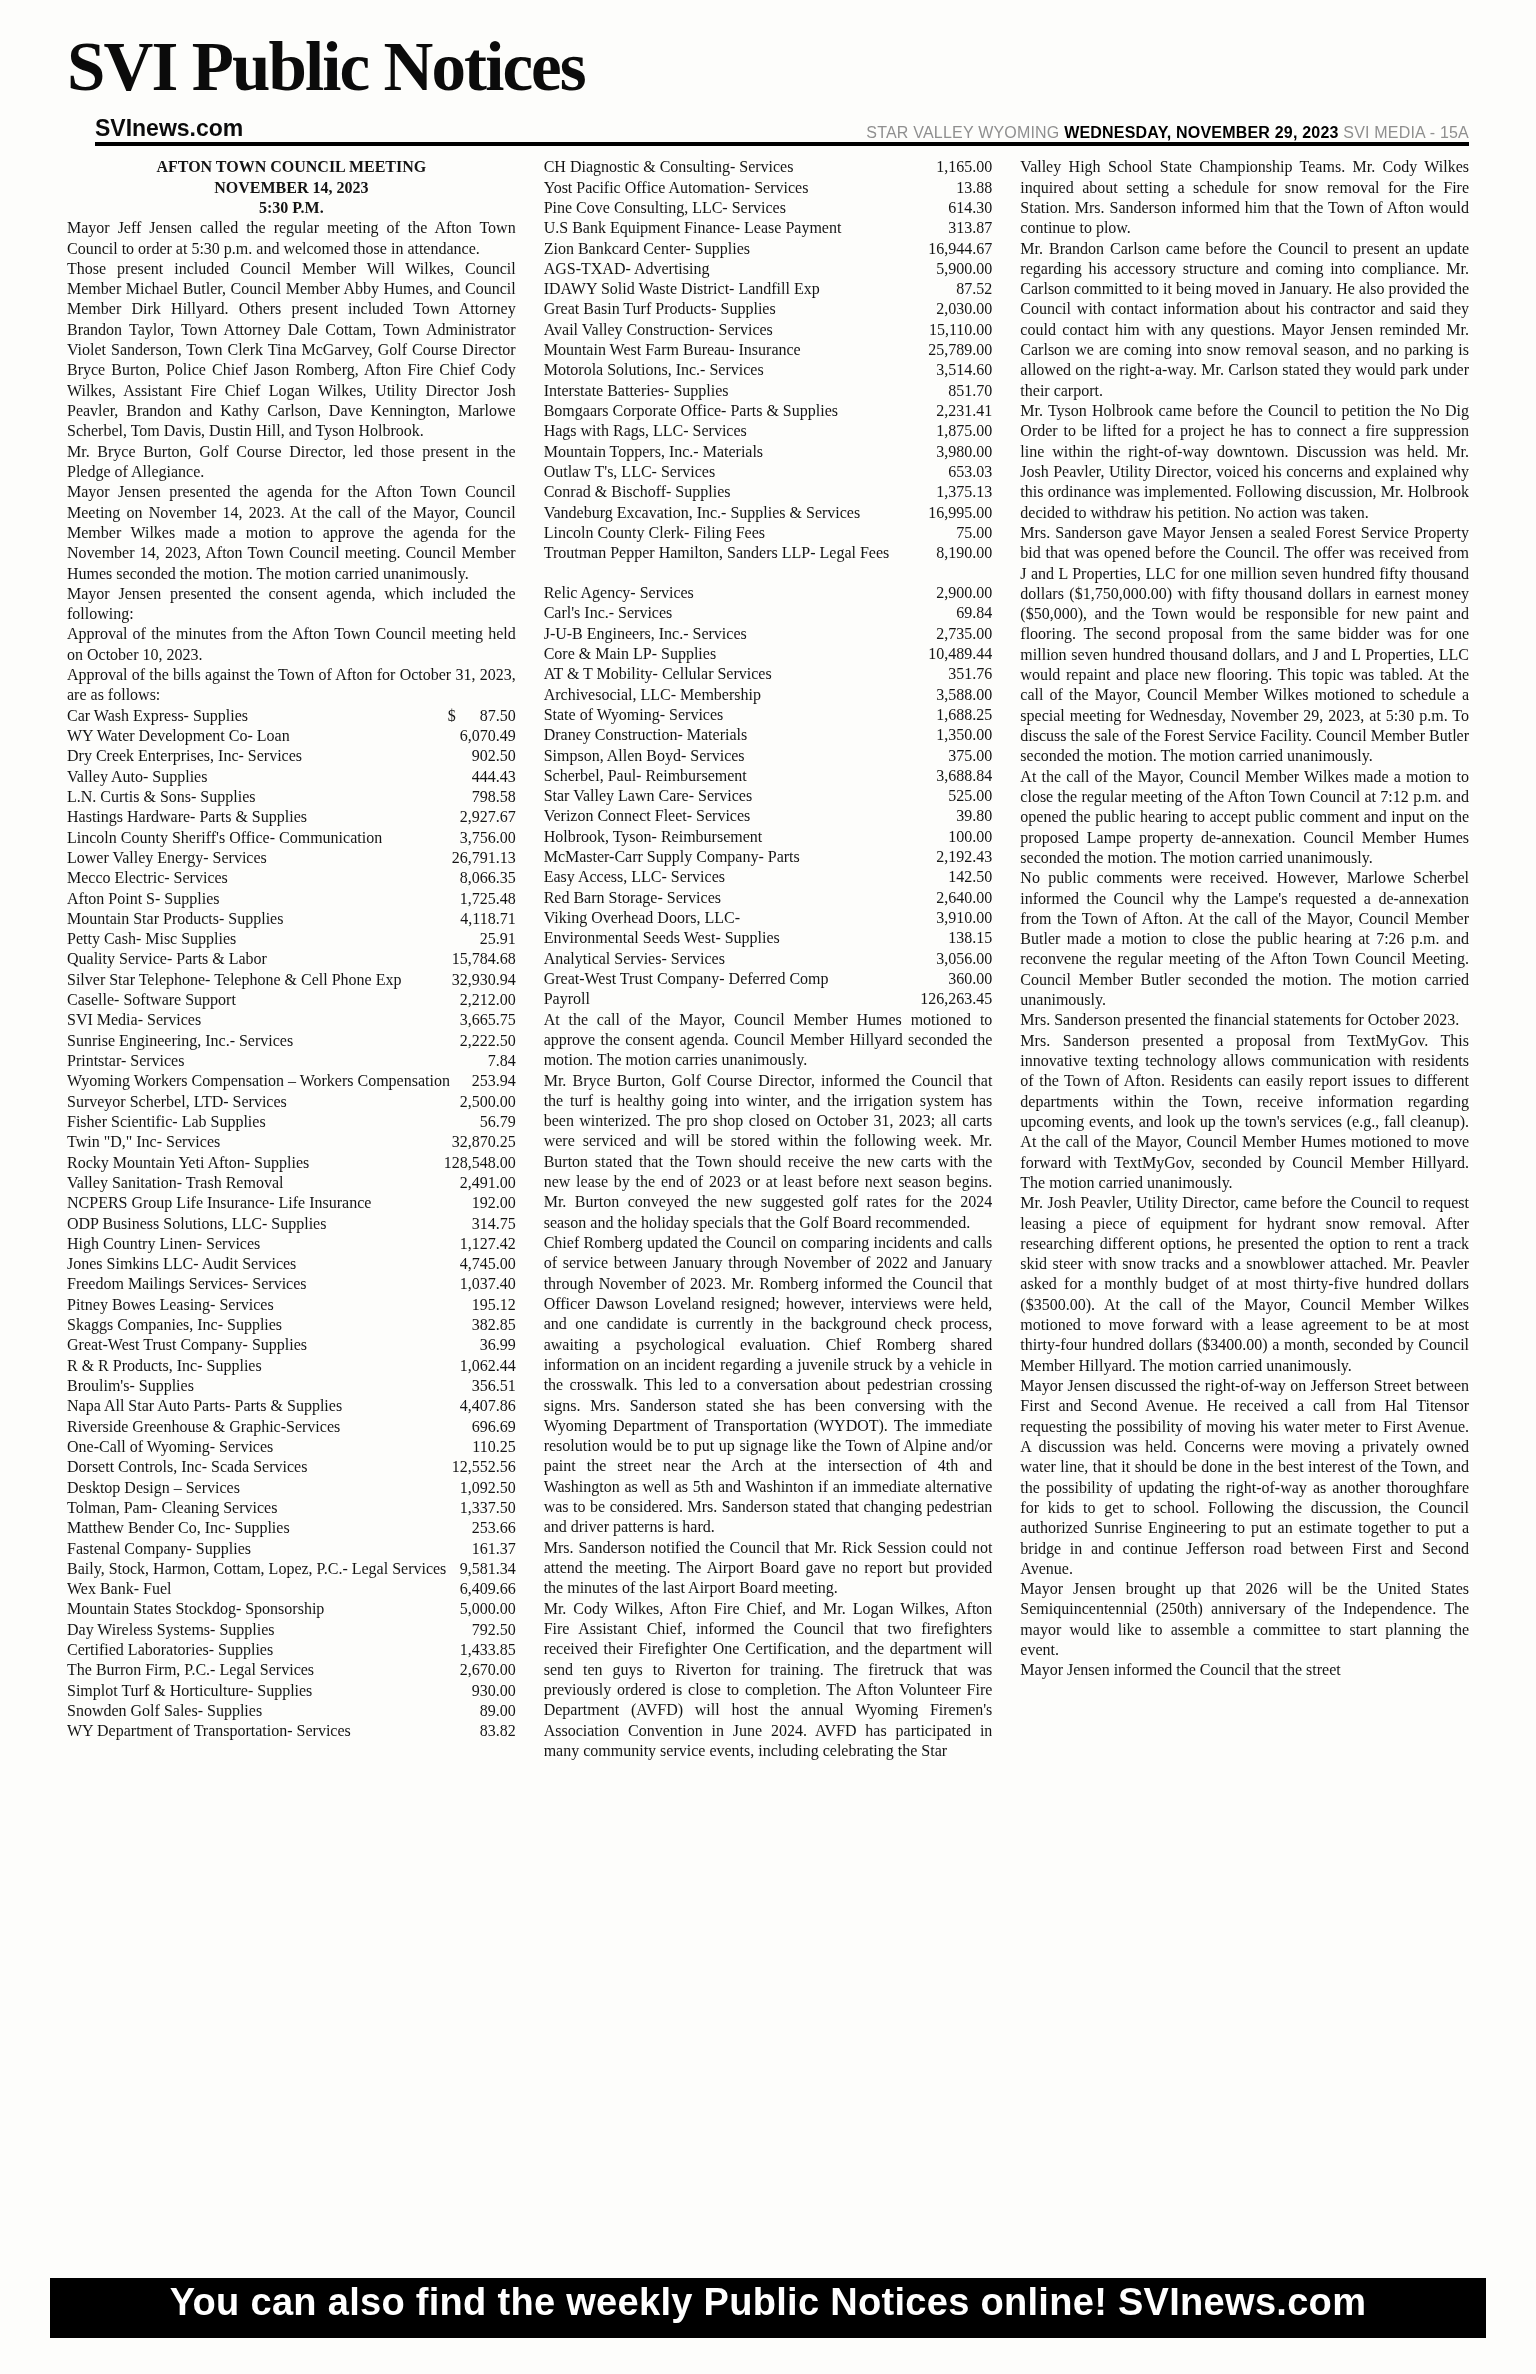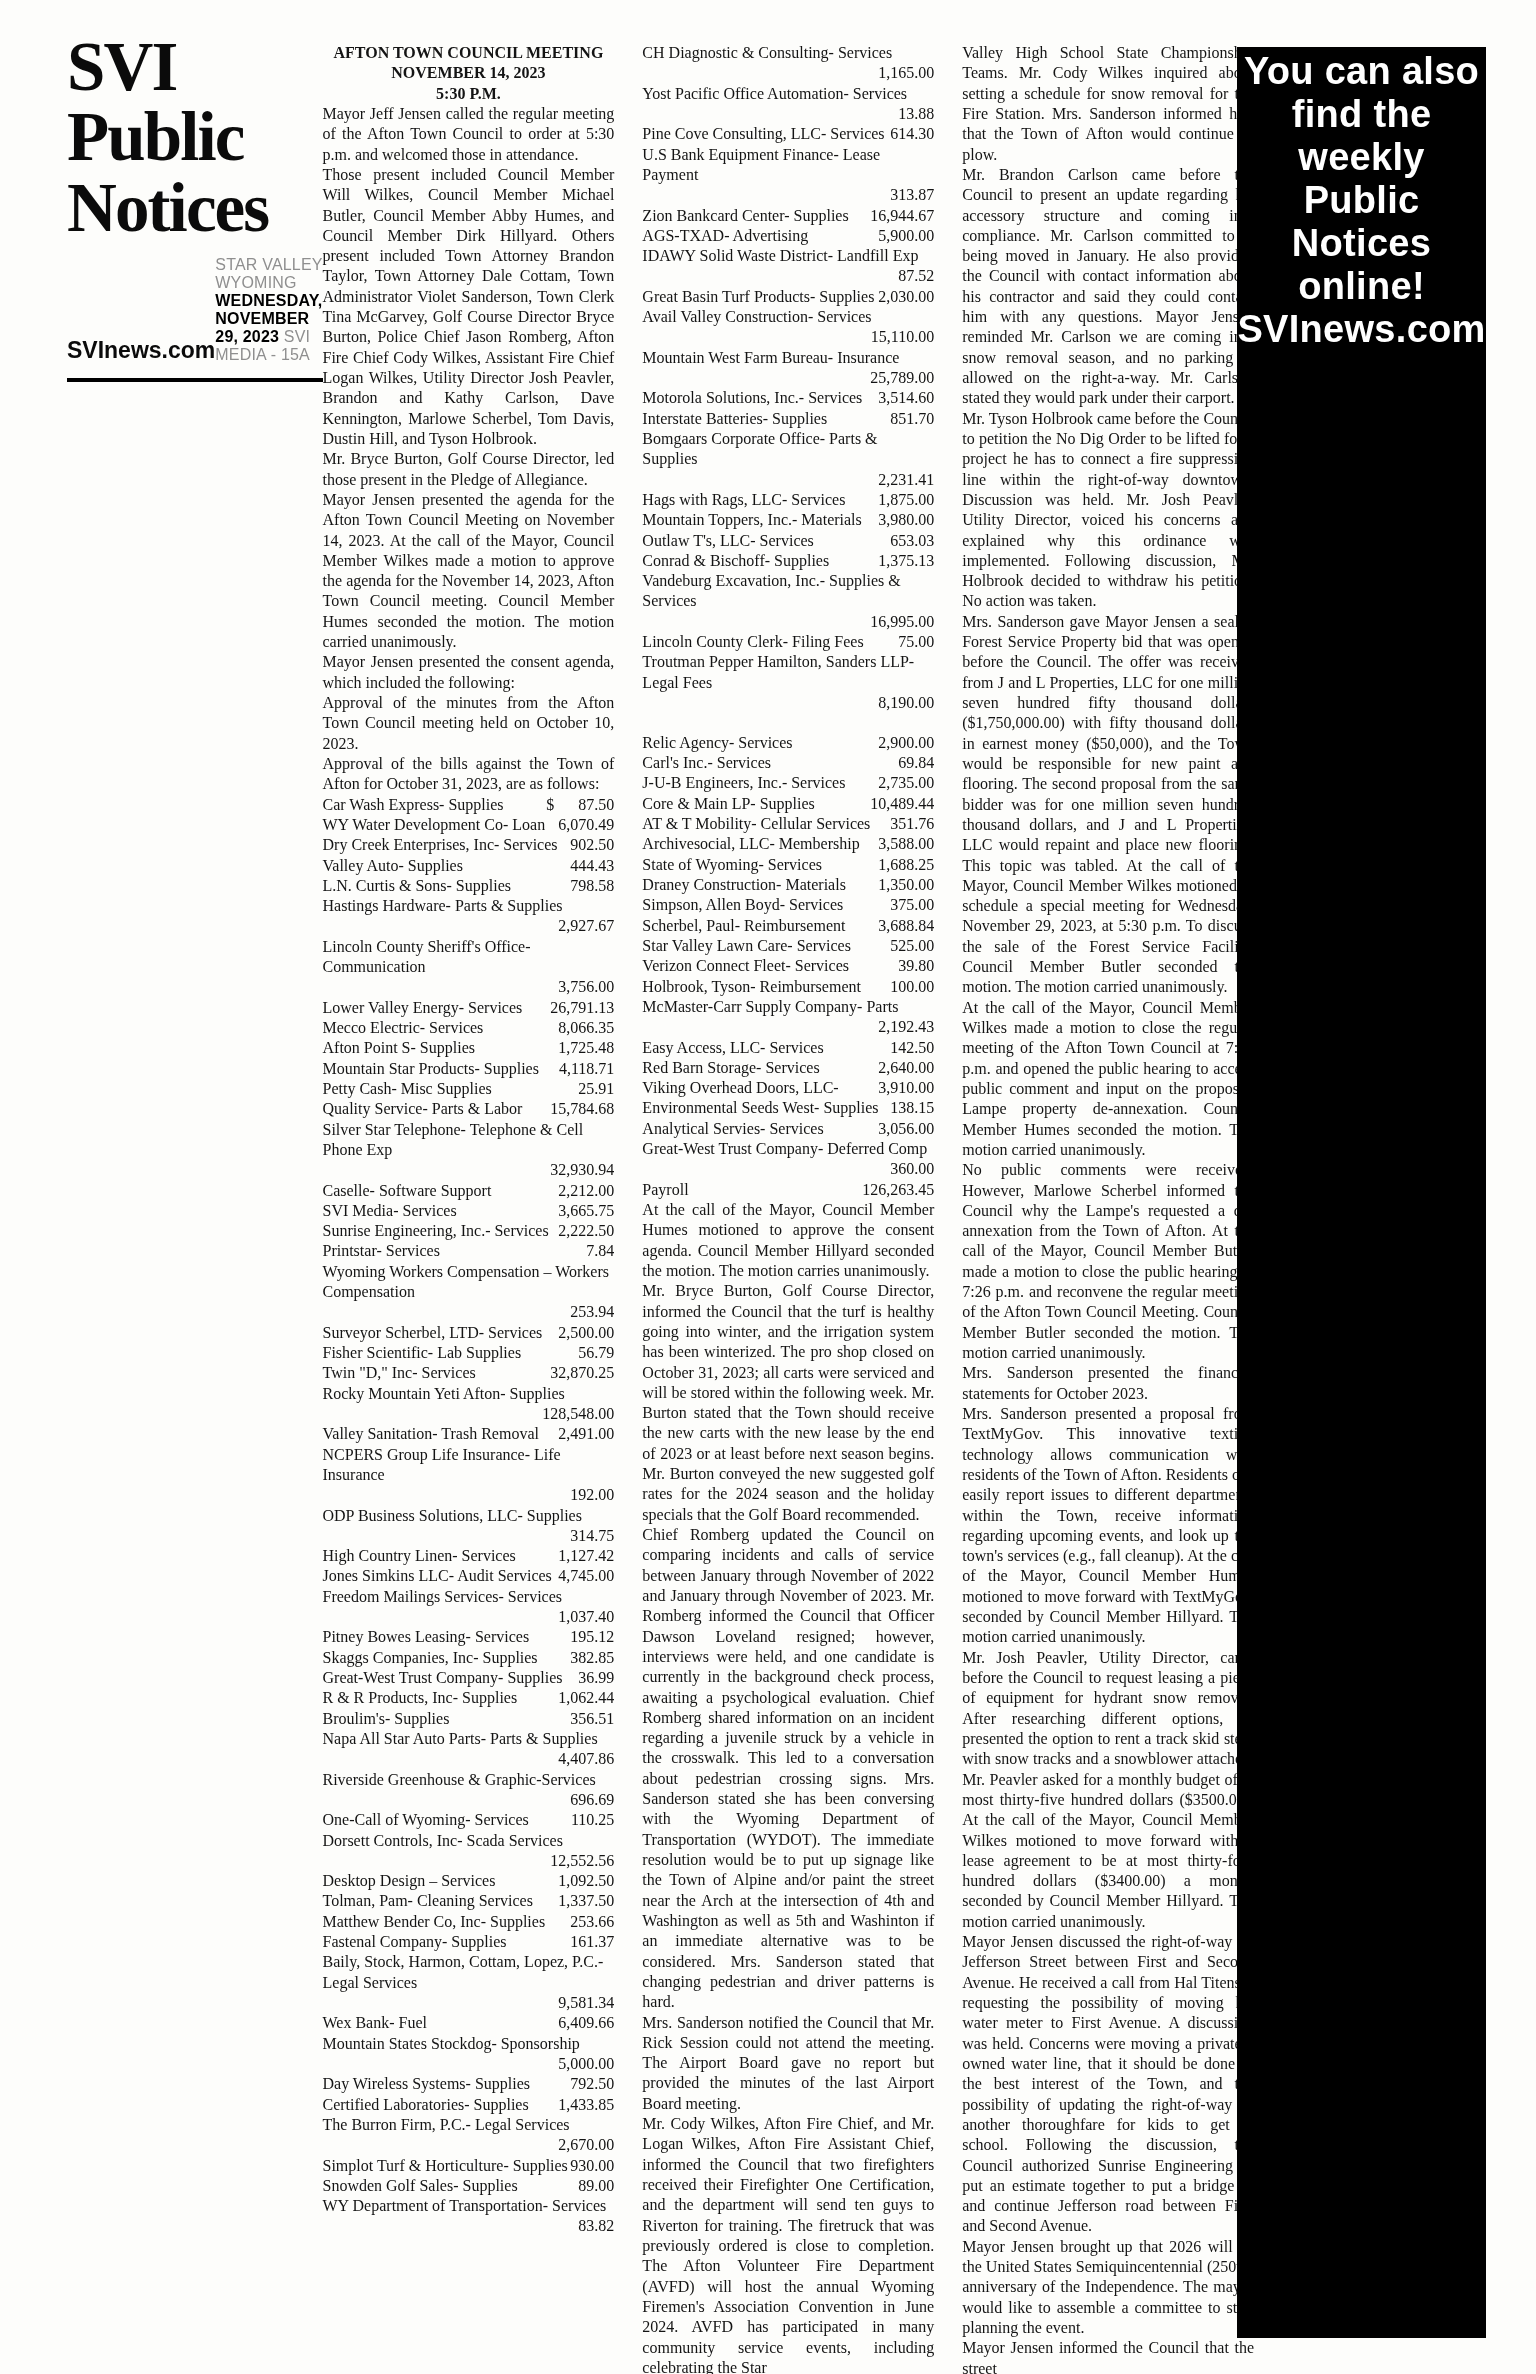--- a/index.html
+++ b/index.html
@@ -1,28 +1,28 @@
 <!DOCTYPE html>
 <html style="font-size:15px"><head>
 <meta charset="utf-8">
 <style>
   * { margin:0; padding:0; box-sizing:border-box; }
   html, body { background:#e9e9e7; }
   .page {
     width:1536px; height:2375px; margin:0 auto; background:#fdfdfb;
-    padding:32px 67px 37px; display:flex; flex-direction:row;
+    padding:32px 67px 37px; display:flex; flex-direction:column;
     font-family:"Liberation Serif", serif; color:#141414; overflow:hidden;
   }
   .masthead-title {
     font-family:"Liberation Serif", serif; font-weight:700;
     font-size:69px; letter-spacing:-1.9px; line-height:1.02; color:#0b0b0b;
   }
   .mast-row {
     display:flex; justify-content:space-between; align-items:flex-end;
-    border-bottom:4.6px solid #000; padding:11px 0 14px; margin-top:1.9px;
+    border-bottom:4.6px solid #000; padding:11px 0 0; margin-top:1.9px;margin-left:28px;
   }
   .site { font-family:"Liberation Sans", sans-serif; font-weight:700; font-size:23px; color:#0b0b0b; }
   .dateline { font-family:"Liberation Sans", sans-serif; font-size:16px; letter-spacing:0.2px; }
   .dl-gray { color:#8f8f8f; font-weight:400; }
   .dl-bold { color:#000; font-weight:700; }
   .columns {
     display:flex; gap:28px; margin-top:11px; flex:1 1 auto;
     font-size:16px; line-height:1.27; text-align:justify;
   }
   .col { flex:1 1 0; min-width:0; }

